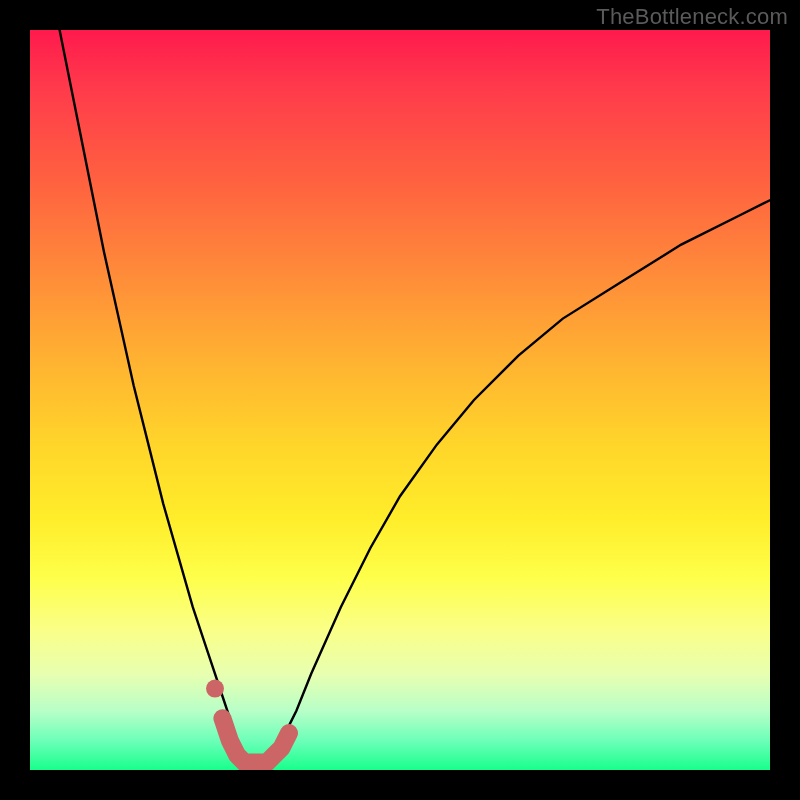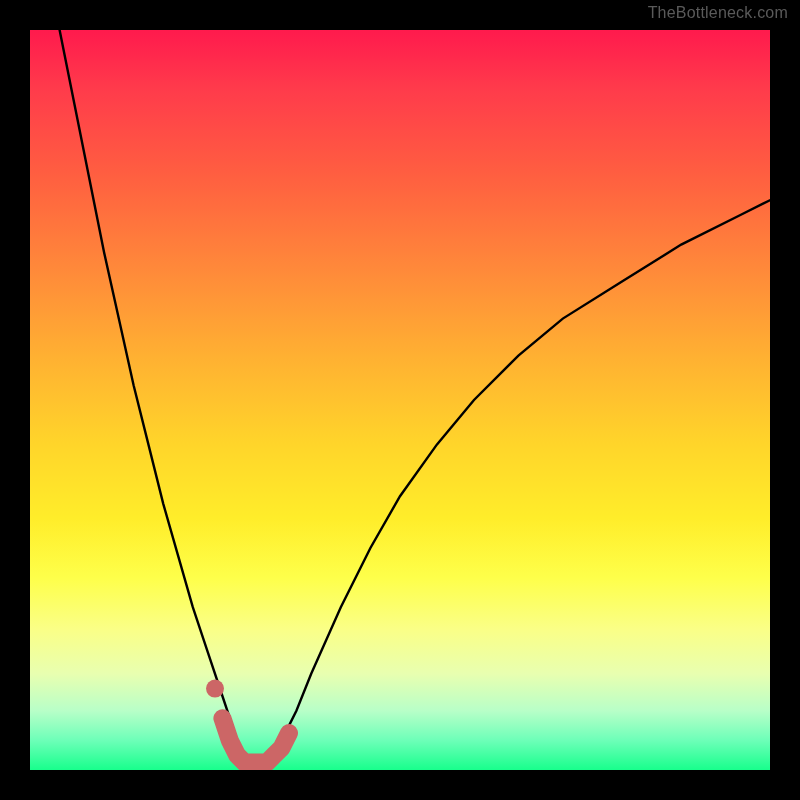--- a/index.html
+++ b/index.html
@@ -32,21 +32,21 @@
       #b8ffc8 92%,
       #6dffb8 96%,
       #18ff8c 100%
     );
   }
   .watermark {
     position: absolute;
     top: 4px;
     right: 12px;
     color: #5a5a5a;
-    font-size: 16px;
+    font-size: 22px;
     font-weight: 500;
     letter-spacing: 0.2px;
     user-select: none;
   }
   svg.curve {
     position: absolute;
     left: 0;
     top: 0;
     width: 740px;
     height: 740px;

